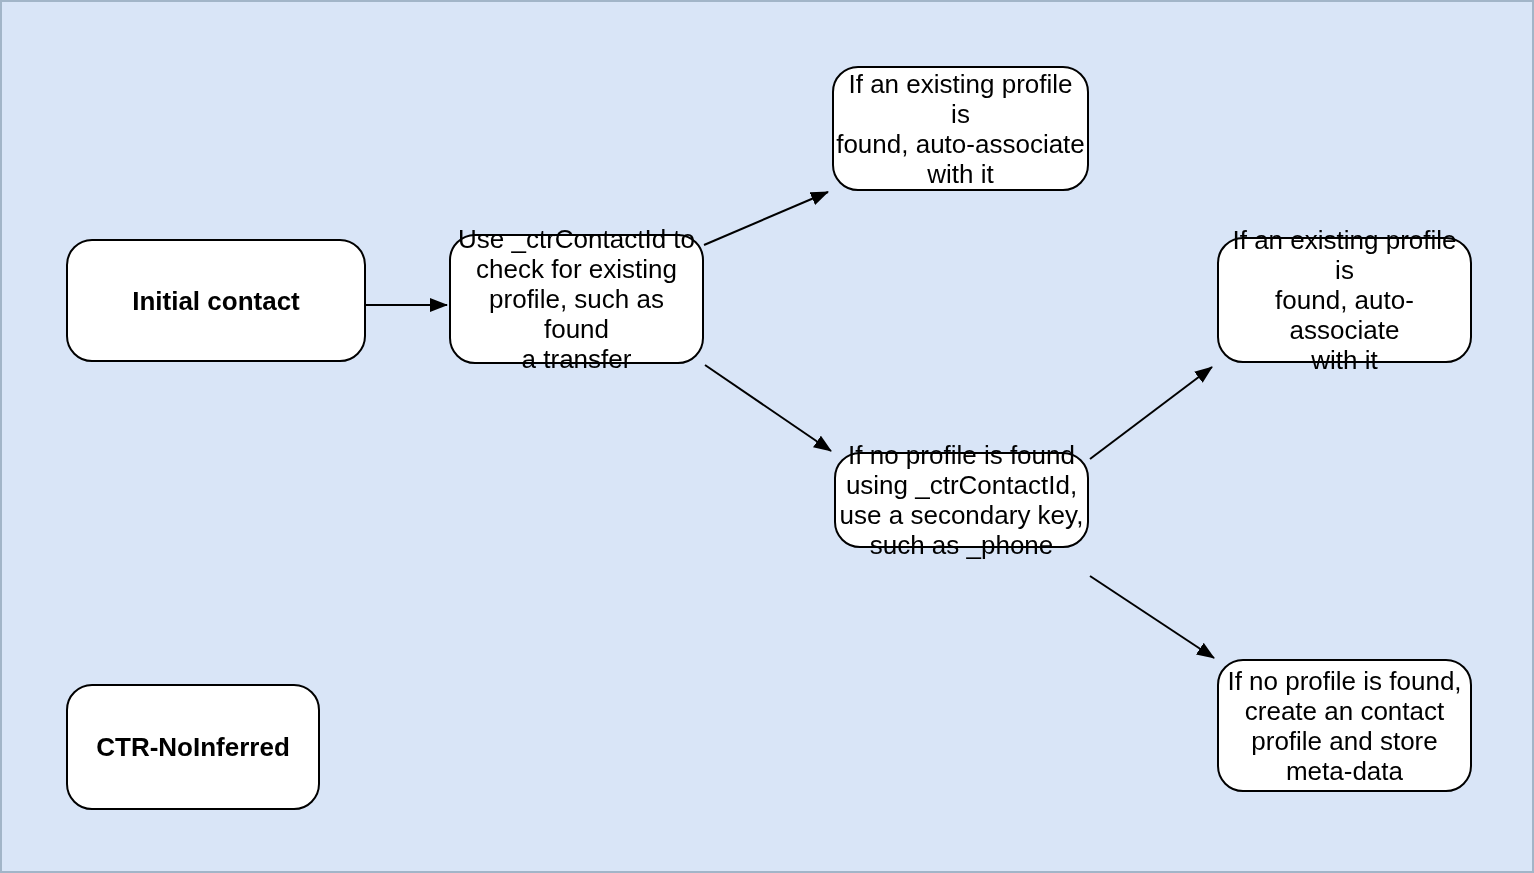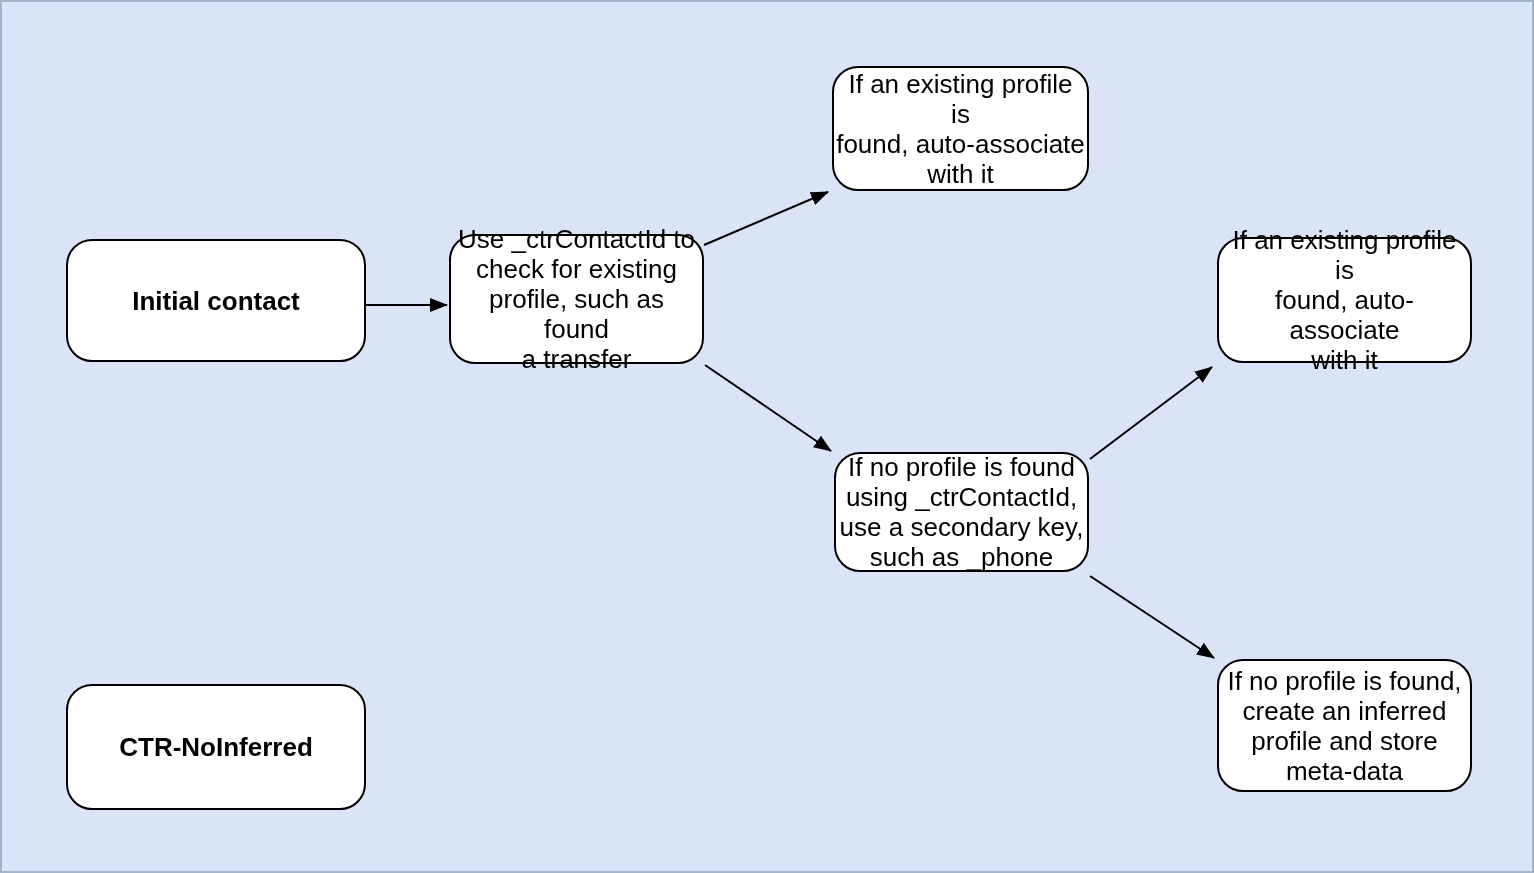--- a/index.html
+++ b/index.html
@@ -49,24 +49,24 @@
     color: #000000;
     white-space: pre-line;
   }
   .node .label.bold {
     font-weight: bold;
   }
   
   #n-initial   { left: 64px;   top: 237px; width: 300px; height: 123px; }
   #n-check     { left: 447px;  top: 232px; width: 255px; height: 130px; }
   #n-exist-top { left: 830px;  top: 64px;  width: 257px; height: 125px; }
-  #n-secondary { left: 832px;  top: 450px; width: 255px; height: 120px; }
+  #n-secondary { left: 832px;  top: 450px; width: 255px; height: 96px; }
   #n-exist-rt  { left: 1215px; top: 235px; width: 255px; height: 126px; }
   #n-inferred  { left: 1215px; top: 657px; width: 255px; height: 133px; }
-  #n-ctr       { left: 64px;   top: 682px; width: 300px; height: 126px; }
+  #n-ctr       { left: 64px;   top: 682px; width: 254px; height: 126px; }
 </style>
 </head>
 <body>
 
 <div class="canvas">
 
   <svg class="edges" viewBox="0 0 1534 873" xmlns="http://www.w3.org/2000/svg">
     <defs>
       <marker id="arrowhead" markerUnits="userSpaceOnUse" markerWidth="20" markerHeight="16" refX="17" refY="7" orient="auto">
         <path d="M0,0 L18,7 L0,14 Z" fill="#000000"></path>
@@ -104,21 +104,21 @@
   </div>
 
   <div class="node" id="n-exist-rt">
     <span class="label">If an existing profile is
 found, auto-associate
 with it</span>
   </div>
 
   <div class="node" id="n-inferred">
     <span class="label">If no profile is found,
-create an inferred
+create an contact
 profile and store
 meta-data</span>
   </div>
 
   <div class="node" id="n-ctr">
     <span class="label bold">CTR-NoInferred</span>
   </div>
 
 </div>
 

